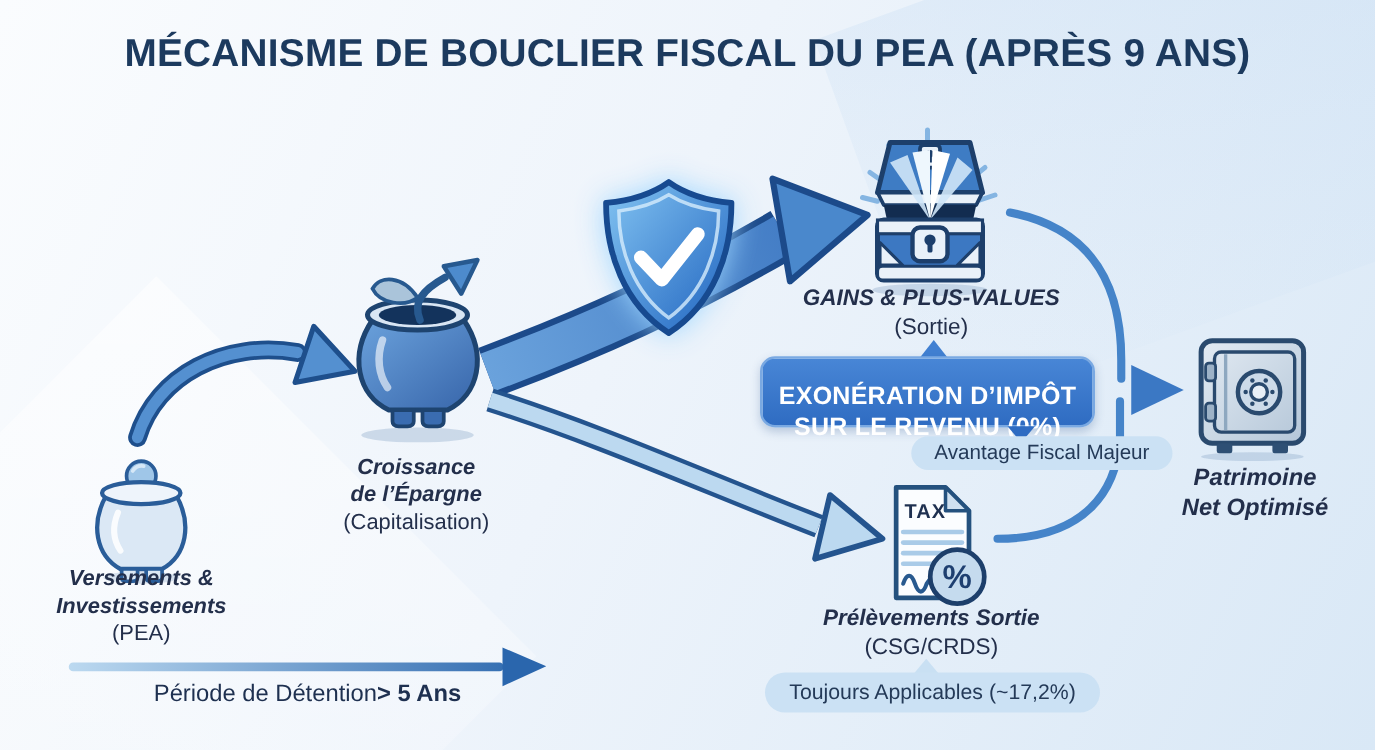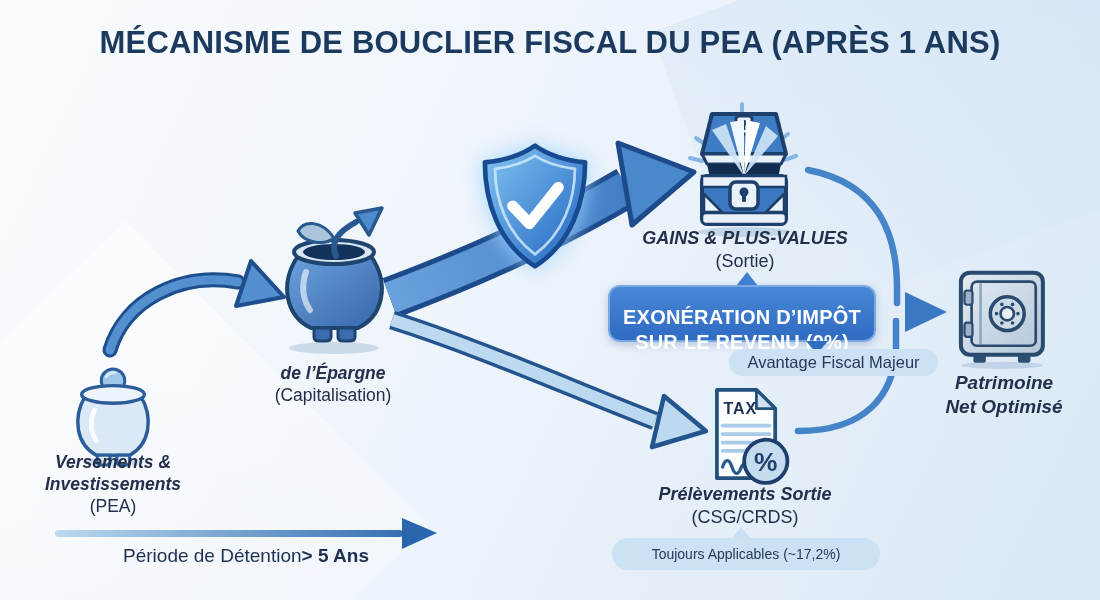--- a/index.html
+++ b/index.html
@@ -42,34 +42,34 @@
   #ptr-box-top{left:736px;top:272px;border-left:11px solid transparent;
     border-right:11px solid transparent;border-bottom:14px solid #4180d2;}
   #ptr-box-bottom{left:806px;top:341px;border-left:11px solid transparent;
     border-right:11px solid transparent;border-top:13px solid #2f6cc2;}
   #ptr-toujours{left:731px;top:527px;border-left:10px solid transparent;
     border-right:10px solid transparent;border-bottom:12px solid #c9e0f3;}
   .pill{position:absolute;background:#cbe1f4;color:#243a58;text-align:center;}
   #pill-avantage{left:729px;top:349px;width:209px;height:27px;line-height:27px;
     font-size:16.5px;border-radius:14px;}
   #pill-toujours{left:612px;top:538px;width:268px;height:32px;line-height:32px;
-    font-size:14px;border-radius:16px;}
+    font-size:17px;border-radius:16px;}
   .timeline-label{position:absolute;left:60px;top:545px;width:372px;text-align:center;
     font-size:19px;color:#1e3050;}
   .tl-b{font-weight:700;margin-left:0;}
 </style>
 </head>
 <body>
 
 <div class="canvas">
 
   <div class="bg-shape1"></div>
   <div class="bg-shape2"></div>
 
-  <div class="title">MÉCANISME DE BOUCLIER FISCAL DU PEA (APRÈS 1 ANS)</div>
+  <div class="title">MÉCANISME DE BOUCLIER FISCAL DU PEA (APRÈS 9 ANS)</div>
 
   <svg class="flow-svg" viewBox="0 0 1100 600">
     <defs>
       <linearGradient id="bandG" gradientUnits="userSpaceOnUse" x1="390" y1="300" x2="700" y2="185">
         <stop offset="0" stop-color="#6aa2dc"></stop>
           <stop offset="1" stop-color="#3a74c0"></stop>
       </linearGradient>
       <linearGradient id="tlG" gradientUnits="userSpaceOnUse" x1="55" y1="0" x2="435" y2="0">
         <stop offset="0" stop-color="#bcd9f0"></stop>
           <stop offset="1" stop-color="#2a66ad"></stop>
@@ -233,20 +233,21 @@
     </svg>
   </div>
 
   <div class="node-label" id="label-versements">
     <div class="bold">Versements &amp;</div>
     <div class="bold">Investissements</div>
     <div class="reg">(PEA)</div>
   </div>
 
   <div class="node-label" id="label-croissance">
+    <div class="bold">Croissance</div>
     <div class="bold">de l’Épargne</div>
     <div class="reg">(Capitalisation)</div>
   </div>
 
   <div class="node-label" id="label-gains">
     <div class="bold">GAINS &amp; PLUS-VALUES</div>
     <div class="reg">(Sortie)</div>
   </div>
 
   <div class="node-label" id="label-prelevements">

